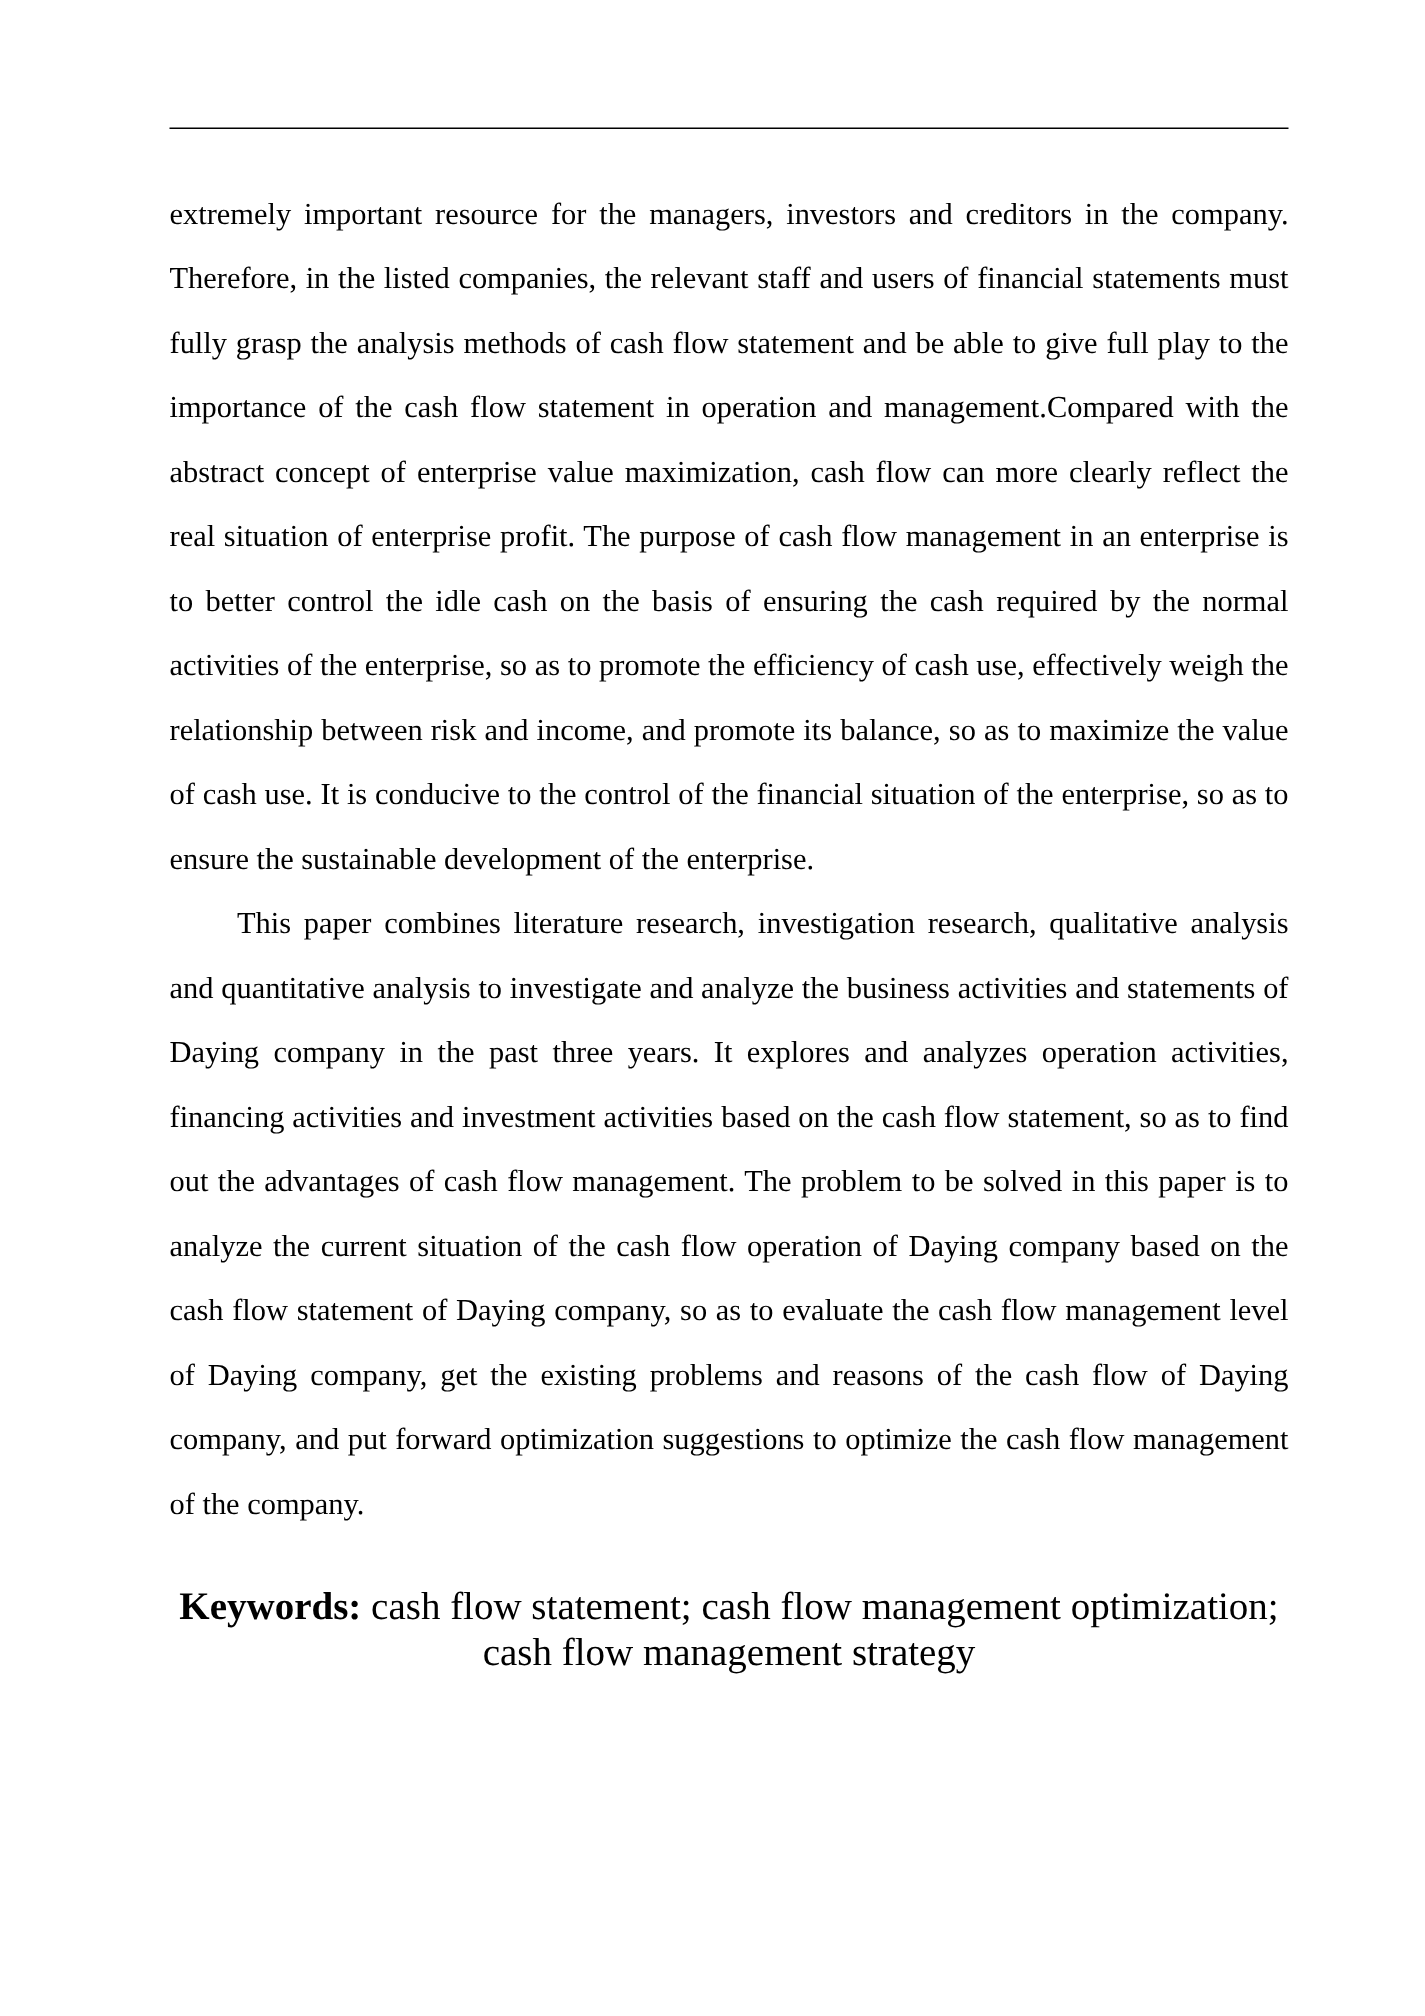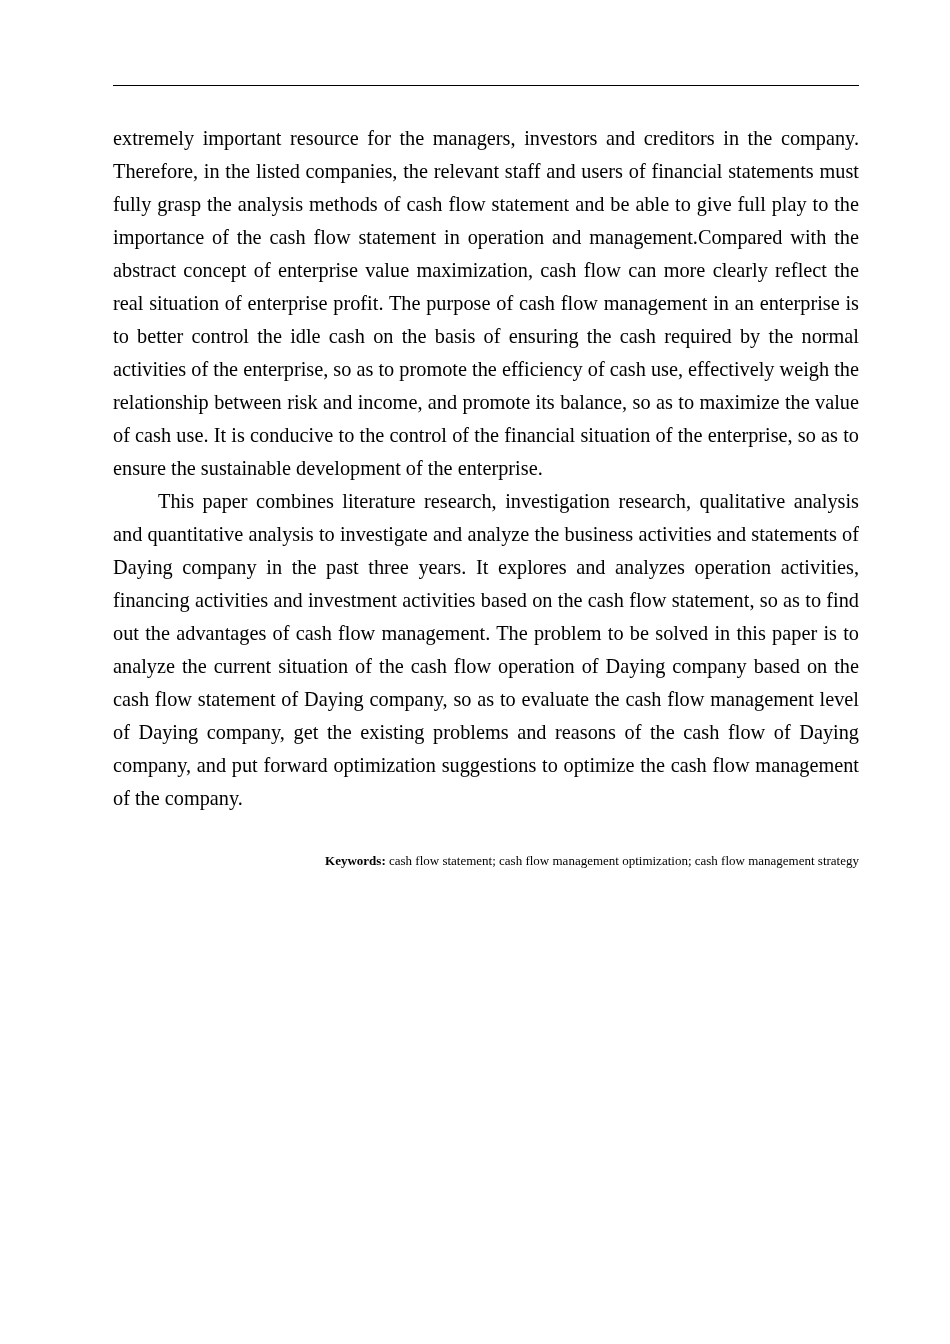--- a/index.html
+++ b/index.html
@@ -1,23 +1,23 @@
 <!DOCTYPE html>
 <html><head>
   <meta charset="utf-8">
   <style>
     html, body { margin: 0; padding: 0; background: #ffffff; }
     body { width: 950px; height: 1344px; position: relative; overflow: hidden;
            font-family: "Liberation Serif", "DejaVu Serif", serif; color: #000; }
     .header-rule { position: absolute; left: 113px; top: 85px; width: 746px; height: 0;
                    border-top: 1.5px solid #000; }
     .content { position: absolute; left: 113px; top: 122px; width: 746px; }
-    .para { margin: 0; font-size: 20.3px; line-height: 33px; text-align: justify; }
+    .para { margin: 0; font-size: 20.3px; line-height: 43px; text-align: justify; }
     .para.indent { text-indent: 45px; }
-    .keywords { margin: 30.9px 0 0 0; font-size: 13px; line-height: 30.9px; text-align: right; }
+    .keywords { margin: 30.9px 0 0 0; font-size: 26px; line-height: 30.9px; text-align: center; }
     .keywords-label { font-weight: bold; }
   </style>
 </head>
 <body>
 
 <div class="header-rule"></div>
 
 <div class="content">
   <p class="para">extremely important resource for the managers, investors and creditors in the company. Therefore, in the listed companies, the relevant staff and users of financial statements must fully grasp the analysis methods of cash flow statement and be able to give full play to the importance of the cash flow statement in operation and management.Compared with the abstract concept of enterprise value maximization, cash flow can more clearly reflect the real situation of enterprise profit. The purpose of cash flow management in an enterprise is to better control the idle cash on the basis of ensuring the cash required by the normal activities of the enterprise, so as to promote the efficiency of cash use, effectively weigh the relationship between risk and income, and promote its balance, so as to maximize the value of cash use. It is conducive to the control of the financial situation of the enterprise, so as to ensure the sustainable development of the enterprise.</p>
   <p class="para indent">This paper combines literature research, investigation research, qualitative analysis and quantitative analysis to investigate and analyze the business activities and statements of Daying company in the past three years. It explores and analyzes operation activities, financing activities and investment activities based on the cash flow statement, so as to find out the advantages of cash flow management. The problem to be solved in this paper is to analyze the current situation of the cash flow operation of Daying company based on the cash flow statement of Daying company, so as to evaluate the cash flow management level of Daying company, get the existing problems and reasons of the cash flow of Daying company, and put forward optimization suggestions to optimize the cash flow management of the company.</p>

